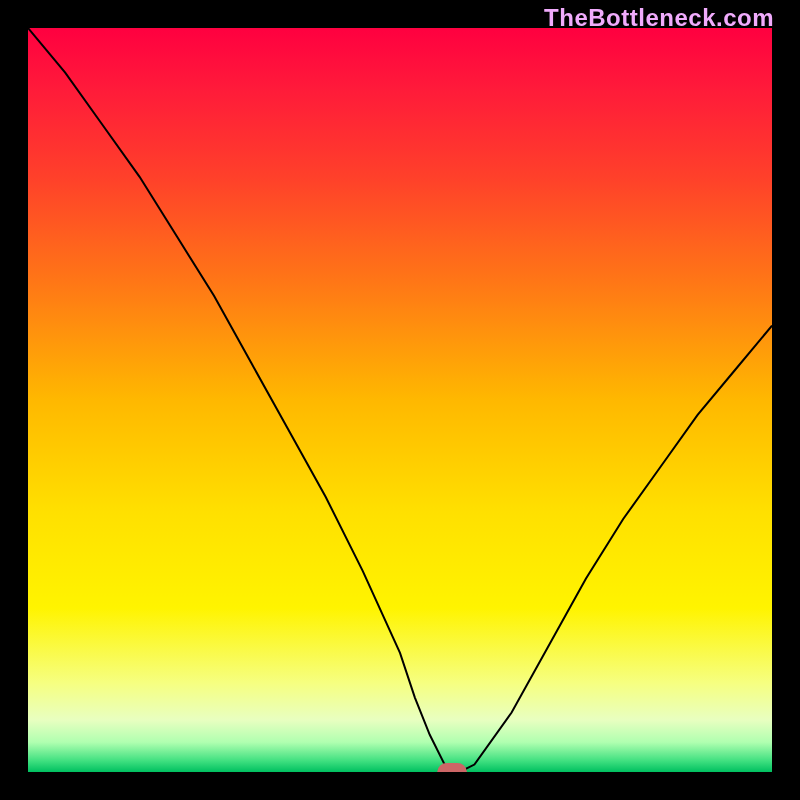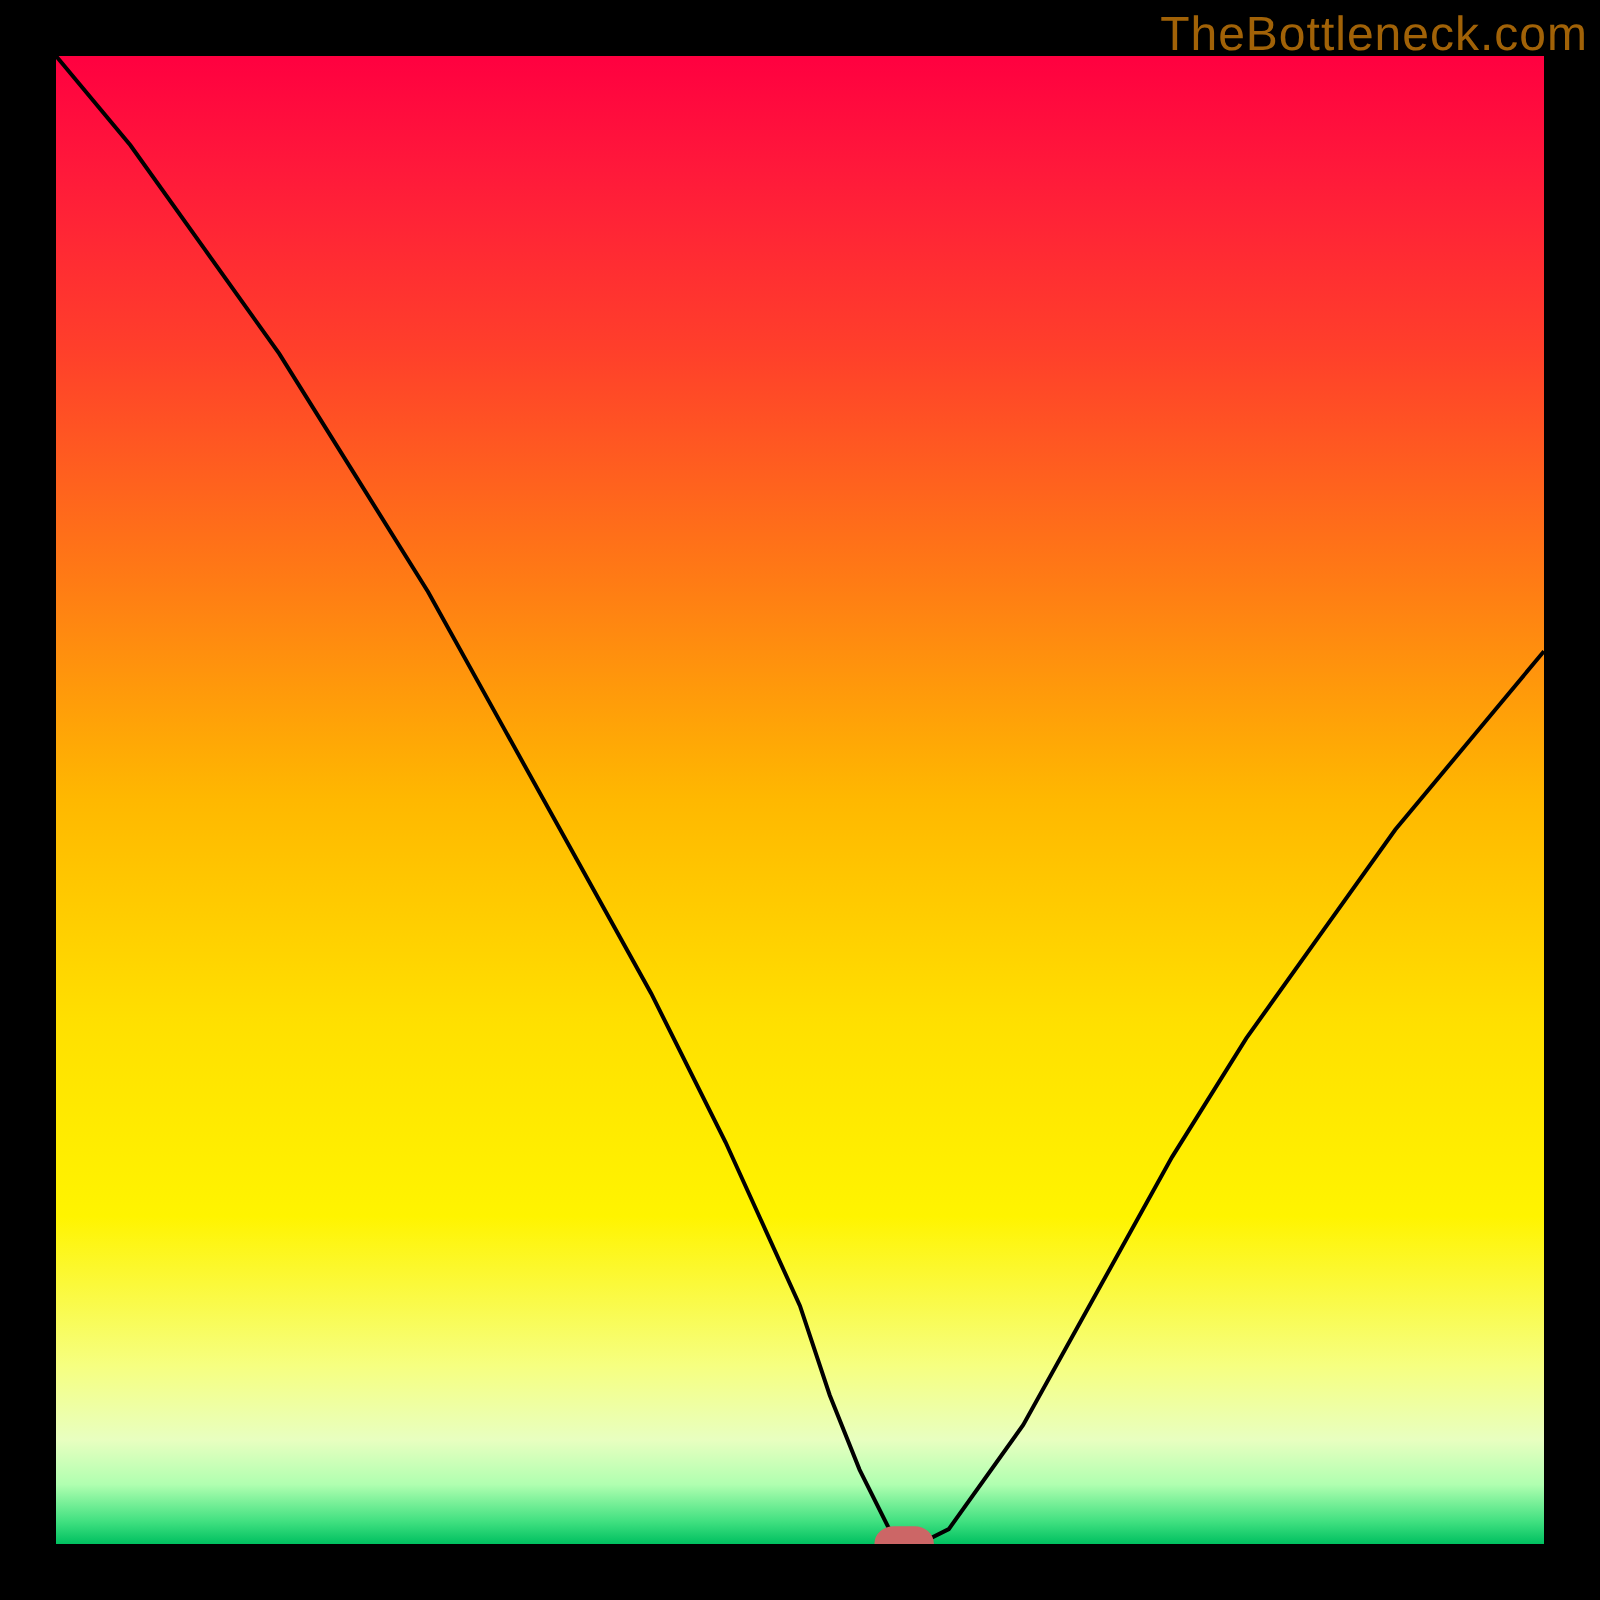--- a/index.html
+++ b/index.html
@@ -13,24 +13,24 @@
   }
   .frame {
     position: relative;
     width: 800px;
     height: 800px;
     background: #000;
   }
   .watermark {
     position: absolute;
     top: 4px;
-    right: 6px;
-    color: #a16207;
+    right: 26px;
+    color: #f0abfc;
     font-size: 24px;
-    font-weight: 400;
+    font-weight: 700;
     letter-spacing: 0.5px;
     z-index: 5;
     user-select: none;
   }
   .plot-wrap {
     position: absolute;
     left: 28px;
     top: 28px;
     width: 744px;  
     height: 744px;

